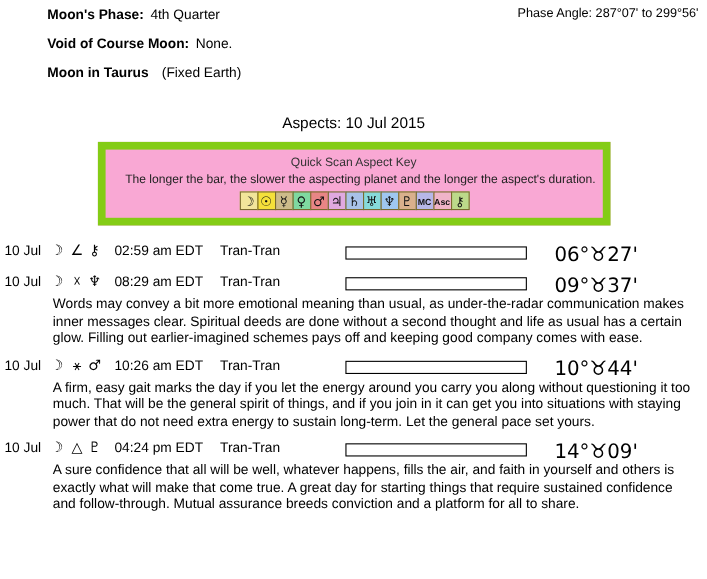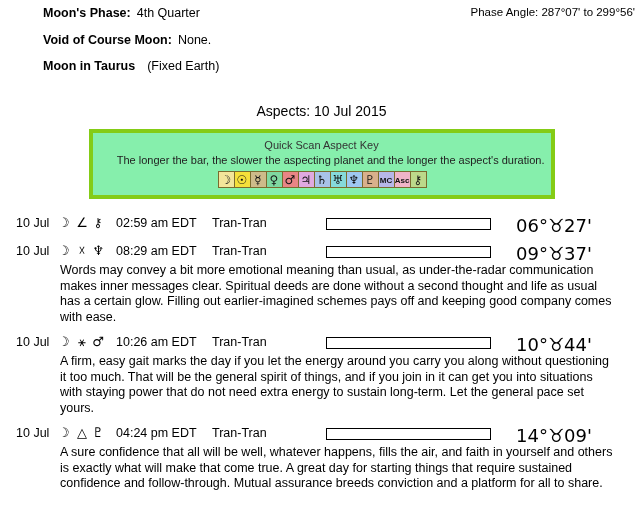--- a/index.html
+++ b/index.html
@@ -54,22 +54,22 @@
     text-align: center;
     font-weight: normal;
     font-size: 14px;
     margin-top: 28px;
   }
 
   
   .key-box {
     margin: 10px auto 0 auto;
     width: 466px;
-    border: 4px solid #84cc16;
-    background: #86efac;
+    border: 7px solid #84cc16;
+    background: #f9a8d4;
     padding: 6px 6px 7px 6px;
     box-sizing: border-box;
   }
   .key-title {
     text-align: center;
     font-size: 11px;
     color: #333;
     margin-bottom: 3px;
   }
   .key-sub {
@@ -93,21 +93,21 @@
     margin-right: -1px;
     color: #111;
     box-sizing: border-box;
     font-family: "DejaVu Sans", sans-serif;
   }
   .gbox.small { font-size: 8px; font-weight: bold; font-family: "Liberation Sans", sans-serif; }
 
   
   .aspect-list {
     margin-top: 16px;
-    padding: 0 16px;
+    padding: 0 4px;
   }
   .aspect {
     margin-bottom: 0px;
   }
   .aspect-line {
     position: relative;
     height: 19px;
     white-space: nowrap;
     font-size: 12.5px;
   }

